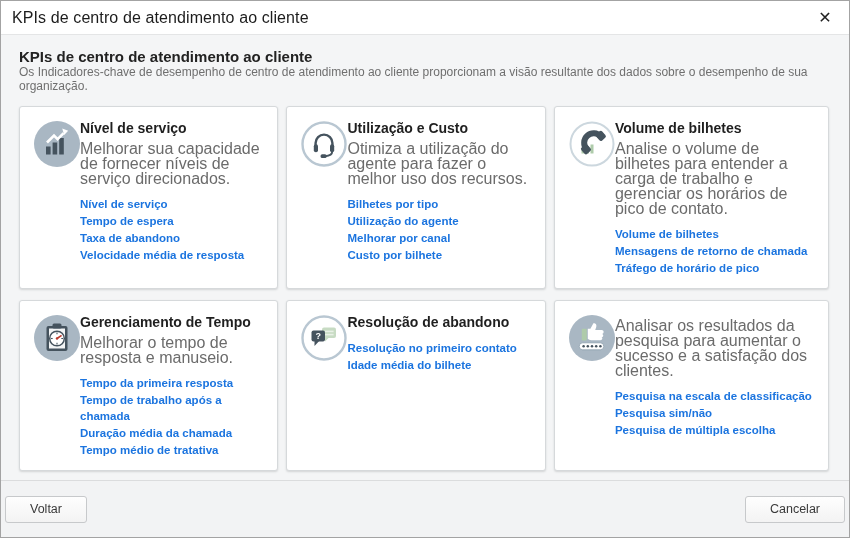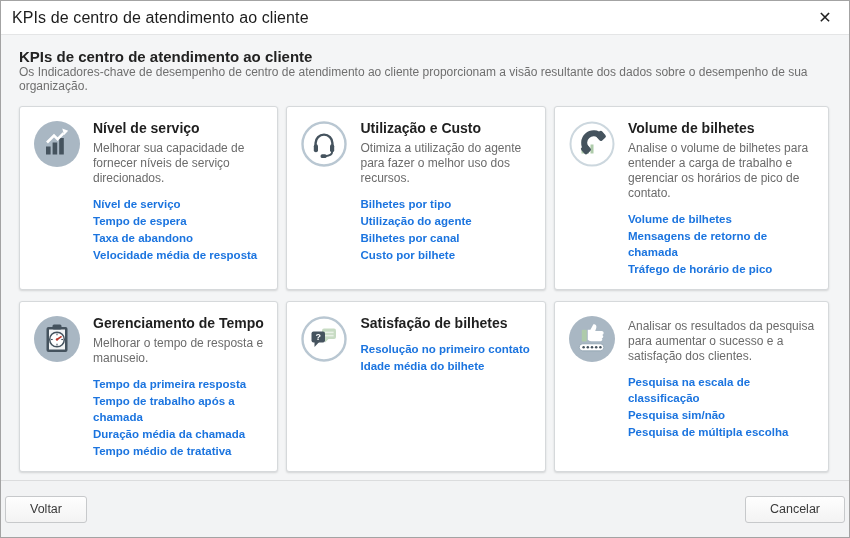--- a/index.html
+++ b/index.html
@@ -54,23 +54,23 @@
     background: #fff;
     border: 1px solid #d6d9db;
     border-radius: 3px;
     box-shadow: 0 1px 2px rgba(60,64,67,0.18);
     padding: 12px 10px 11px 13px;
     min-height: 156px;
     display: flex;
   }
   .card-icon { width: 46px; height: 46px; flex: none; margin: 2px 0 0 1px; }
   .card-icon svg { width: 46px; height: 46px; display: block; }
-  .card-body { margin-left: 13px; min-width: 0; }
+  .card-body { min-width: 0; }
   .card-title { font-size: 14px; font-weight: 700; color: #1f1f1f; padding-top: 1px; }
-  .card-desc { font-size: 12px; line-height: 15px; color: #6b6b6b; margin-top: 5px; }
+  .card-desc { font-size: 16px; line-height: 15px; color: #6b6b6b; margin-top: 5px; }
   .card-links { margin-top: 10px; }
   .card-link {
     display: block;
     font-size: 11.5px; line-height: 16px; margin-bottom: 1px;
     font-weight: 700;
     color: var(--link-color, #1b74df);
     text-decoration: none;
     cursor: pointer;
   }
 
@@ -144,21 +144,21 @@
             <path d="M31.2 30.6 c0 3 -3.2 4.4 -7 4.6" fill="none" stroke="#45535e" stroke-width="1.9"></path>
             <rect x="19.6" y="33.2" width="6" height="3.8" rx="1.6" fill="#45535e"></rect>
           </svg>
         </span>
         <div class="card-body">
           <div class="card-title">Utilização e Custo</div>
           <div class="card-desc">Otimiza a utilização do agente para fazer o melhor uso dos recursos.</div>
           <div class="card-links">
             <a class="card-link">Bilhetes por tipo</a>
             <a class="card-link">Utilização do agente</a>
-            <a class="card-link">Bilhetes por canal</a>
+            <a class="card-link">Melhorar por canal</a>
             <a class="card-link">Custo por bilhete</a>
           </div>
         </div>
       </div>
 
       <div class="card">
         <span class="card-icon">
           <svg viewBox="0 0 46 46">
             <circle cx="23" cy="23" r="21.5" fill="#ffffff" stroke="#ccd7de" stroke-width="2"></circle>
             <g fill="#aecbaa">
@@ -225,21 +225,21 @@
             <rect x="23.6" y="15.6" width="9" height="1.6" fill="#e9f1e7"></rect>
             <rect x="23.6" y="18.8" width="9" height="1.6" fill="#e9f1e7"></rect>
             <g fill="#45535e">
               <rect x="10.5" y="15.5" width="13.5" height="11" rx="2"></rect>
               <polygon points="13.5,26 13.5,31 18.2,26"></polygon>
             </g>
             <text x="17.3" y="24.4" font-size="9" font-weight="bold" fill="#ffffff" text-anchor="middle" font-family="Liberation Sans, sans-serif">?</text>
           </svg>
         </span>
         <div class="card-body">
-          <div class="card-title">Satisfação de bilhetes</div>
+          <div class="card-title">Resolução de abandono</div>
           <div class="card-links">
             <a class="card-link">Resolução no primeiro contato</a>
             <a class="card-link">Idade média do bilhete</a>
           </div>
         </div>
       </div>
 
       <div class="card">
         <span class="card-icon">
           <svg viewBox="0 0 46 46">

